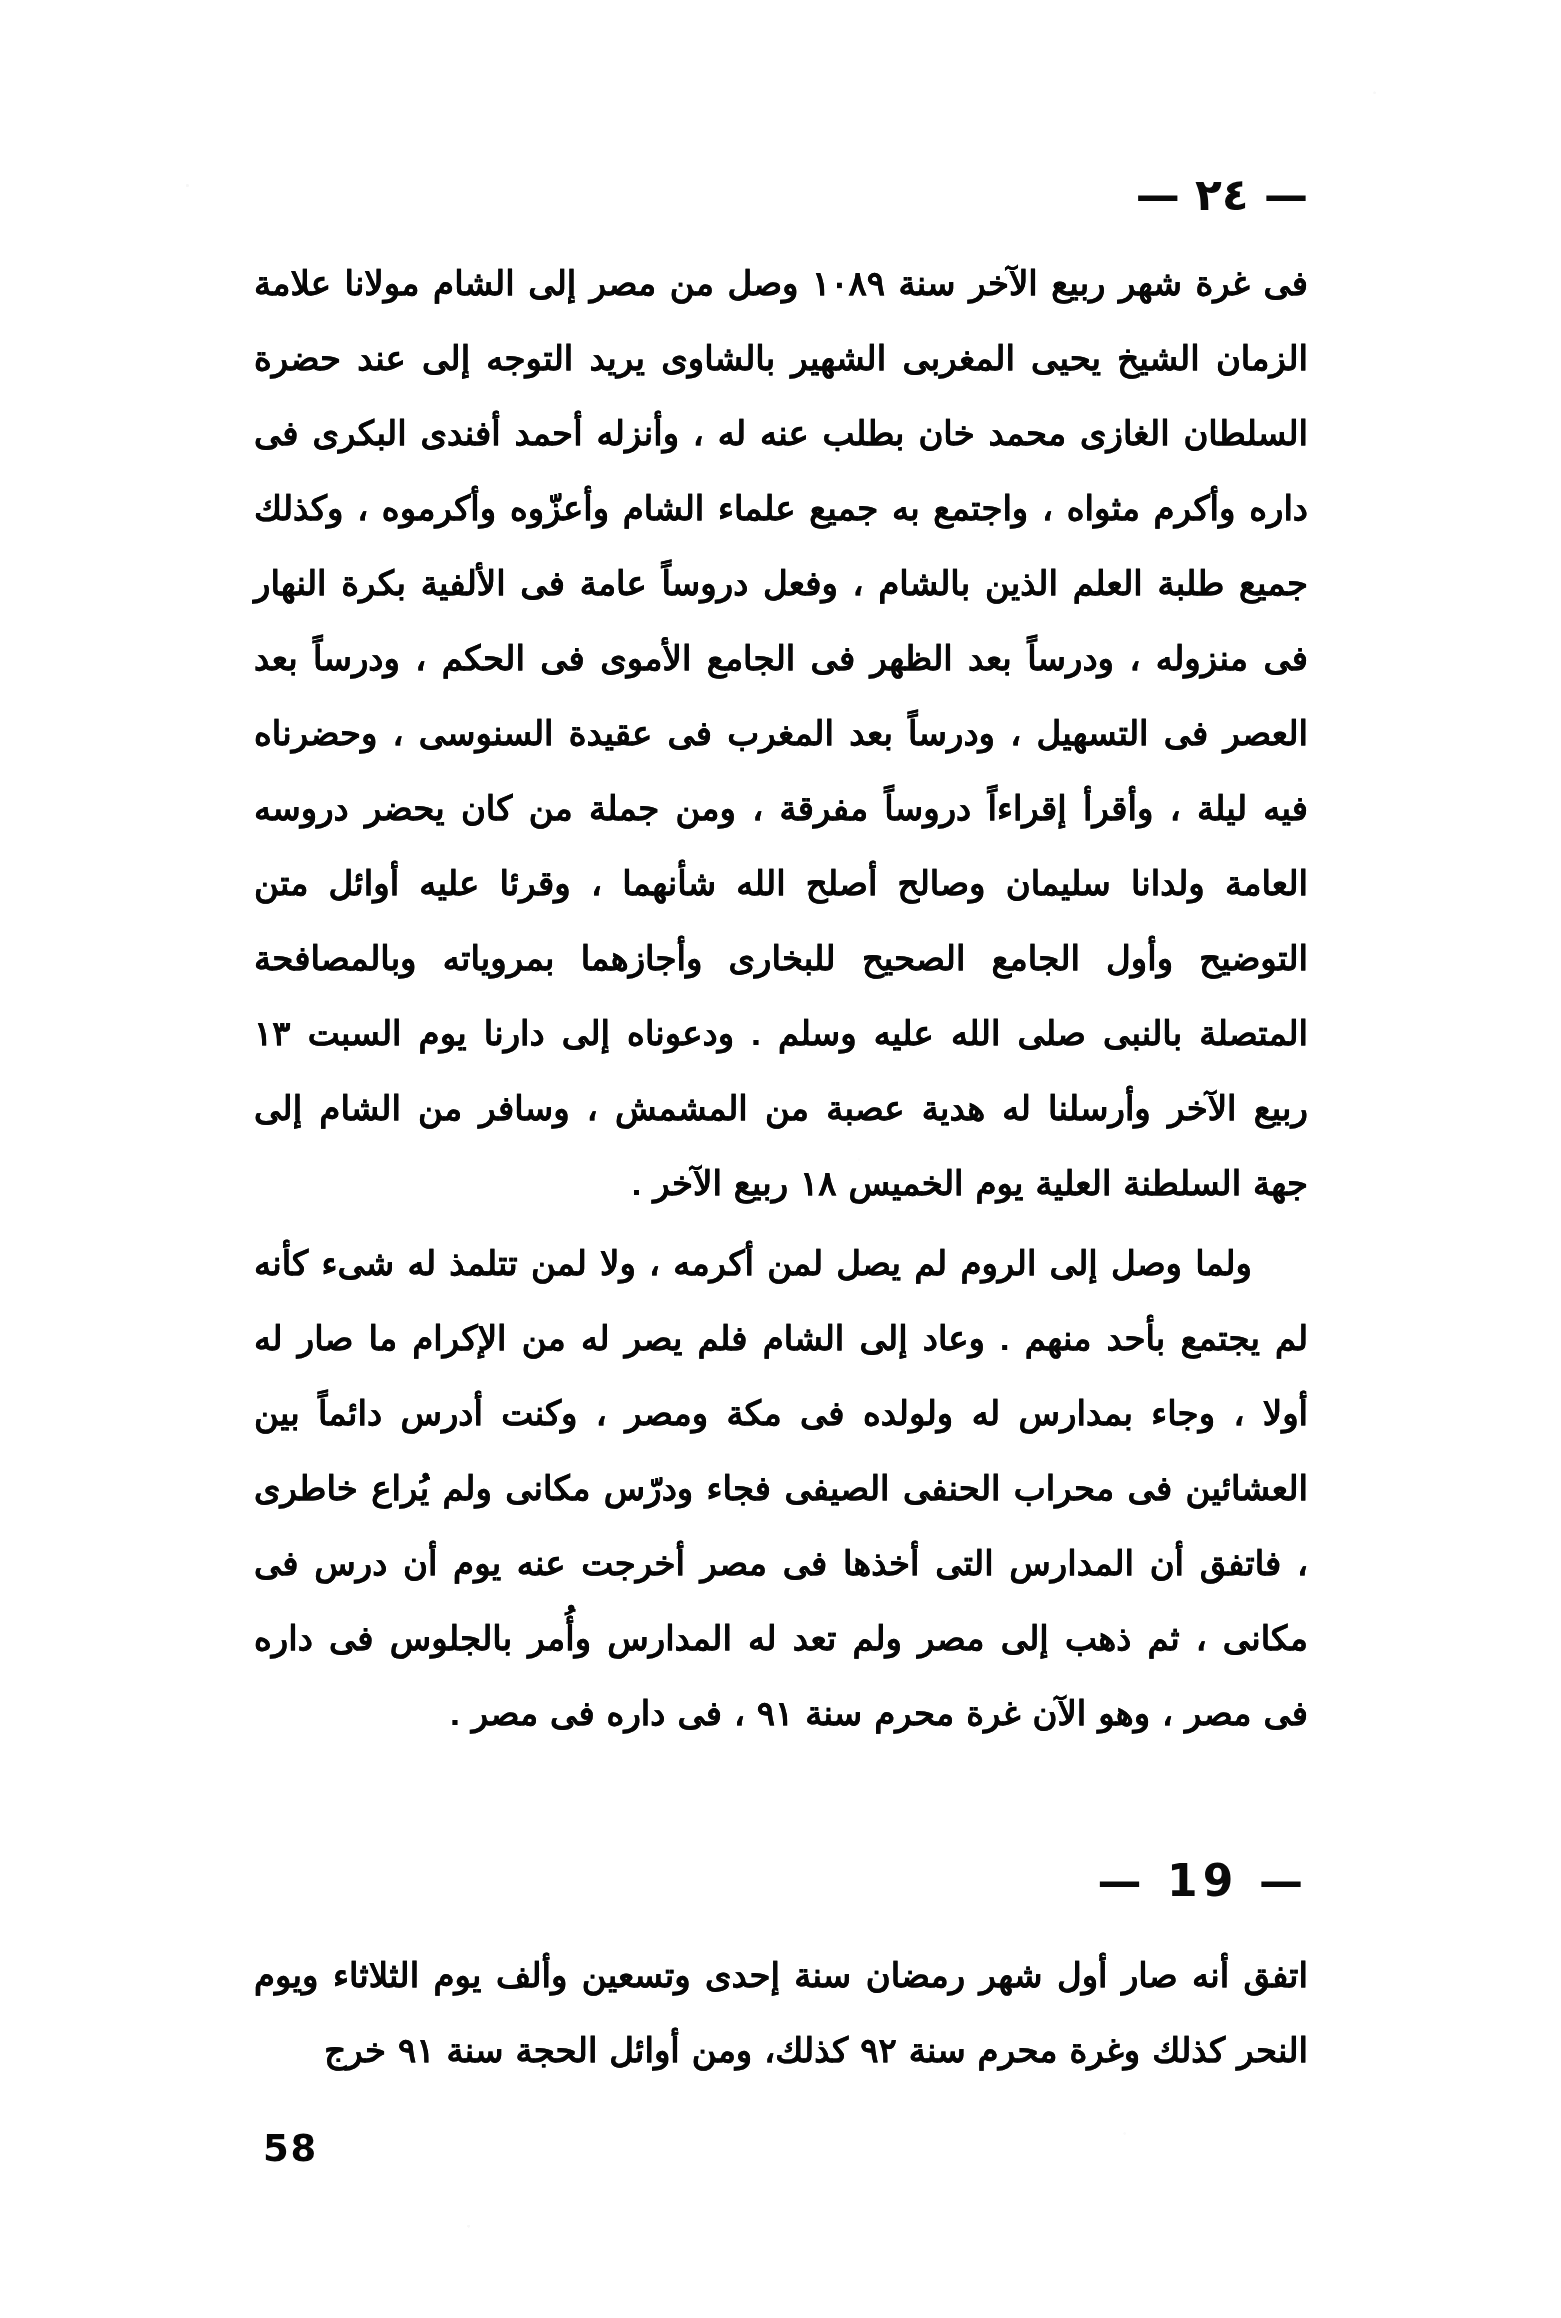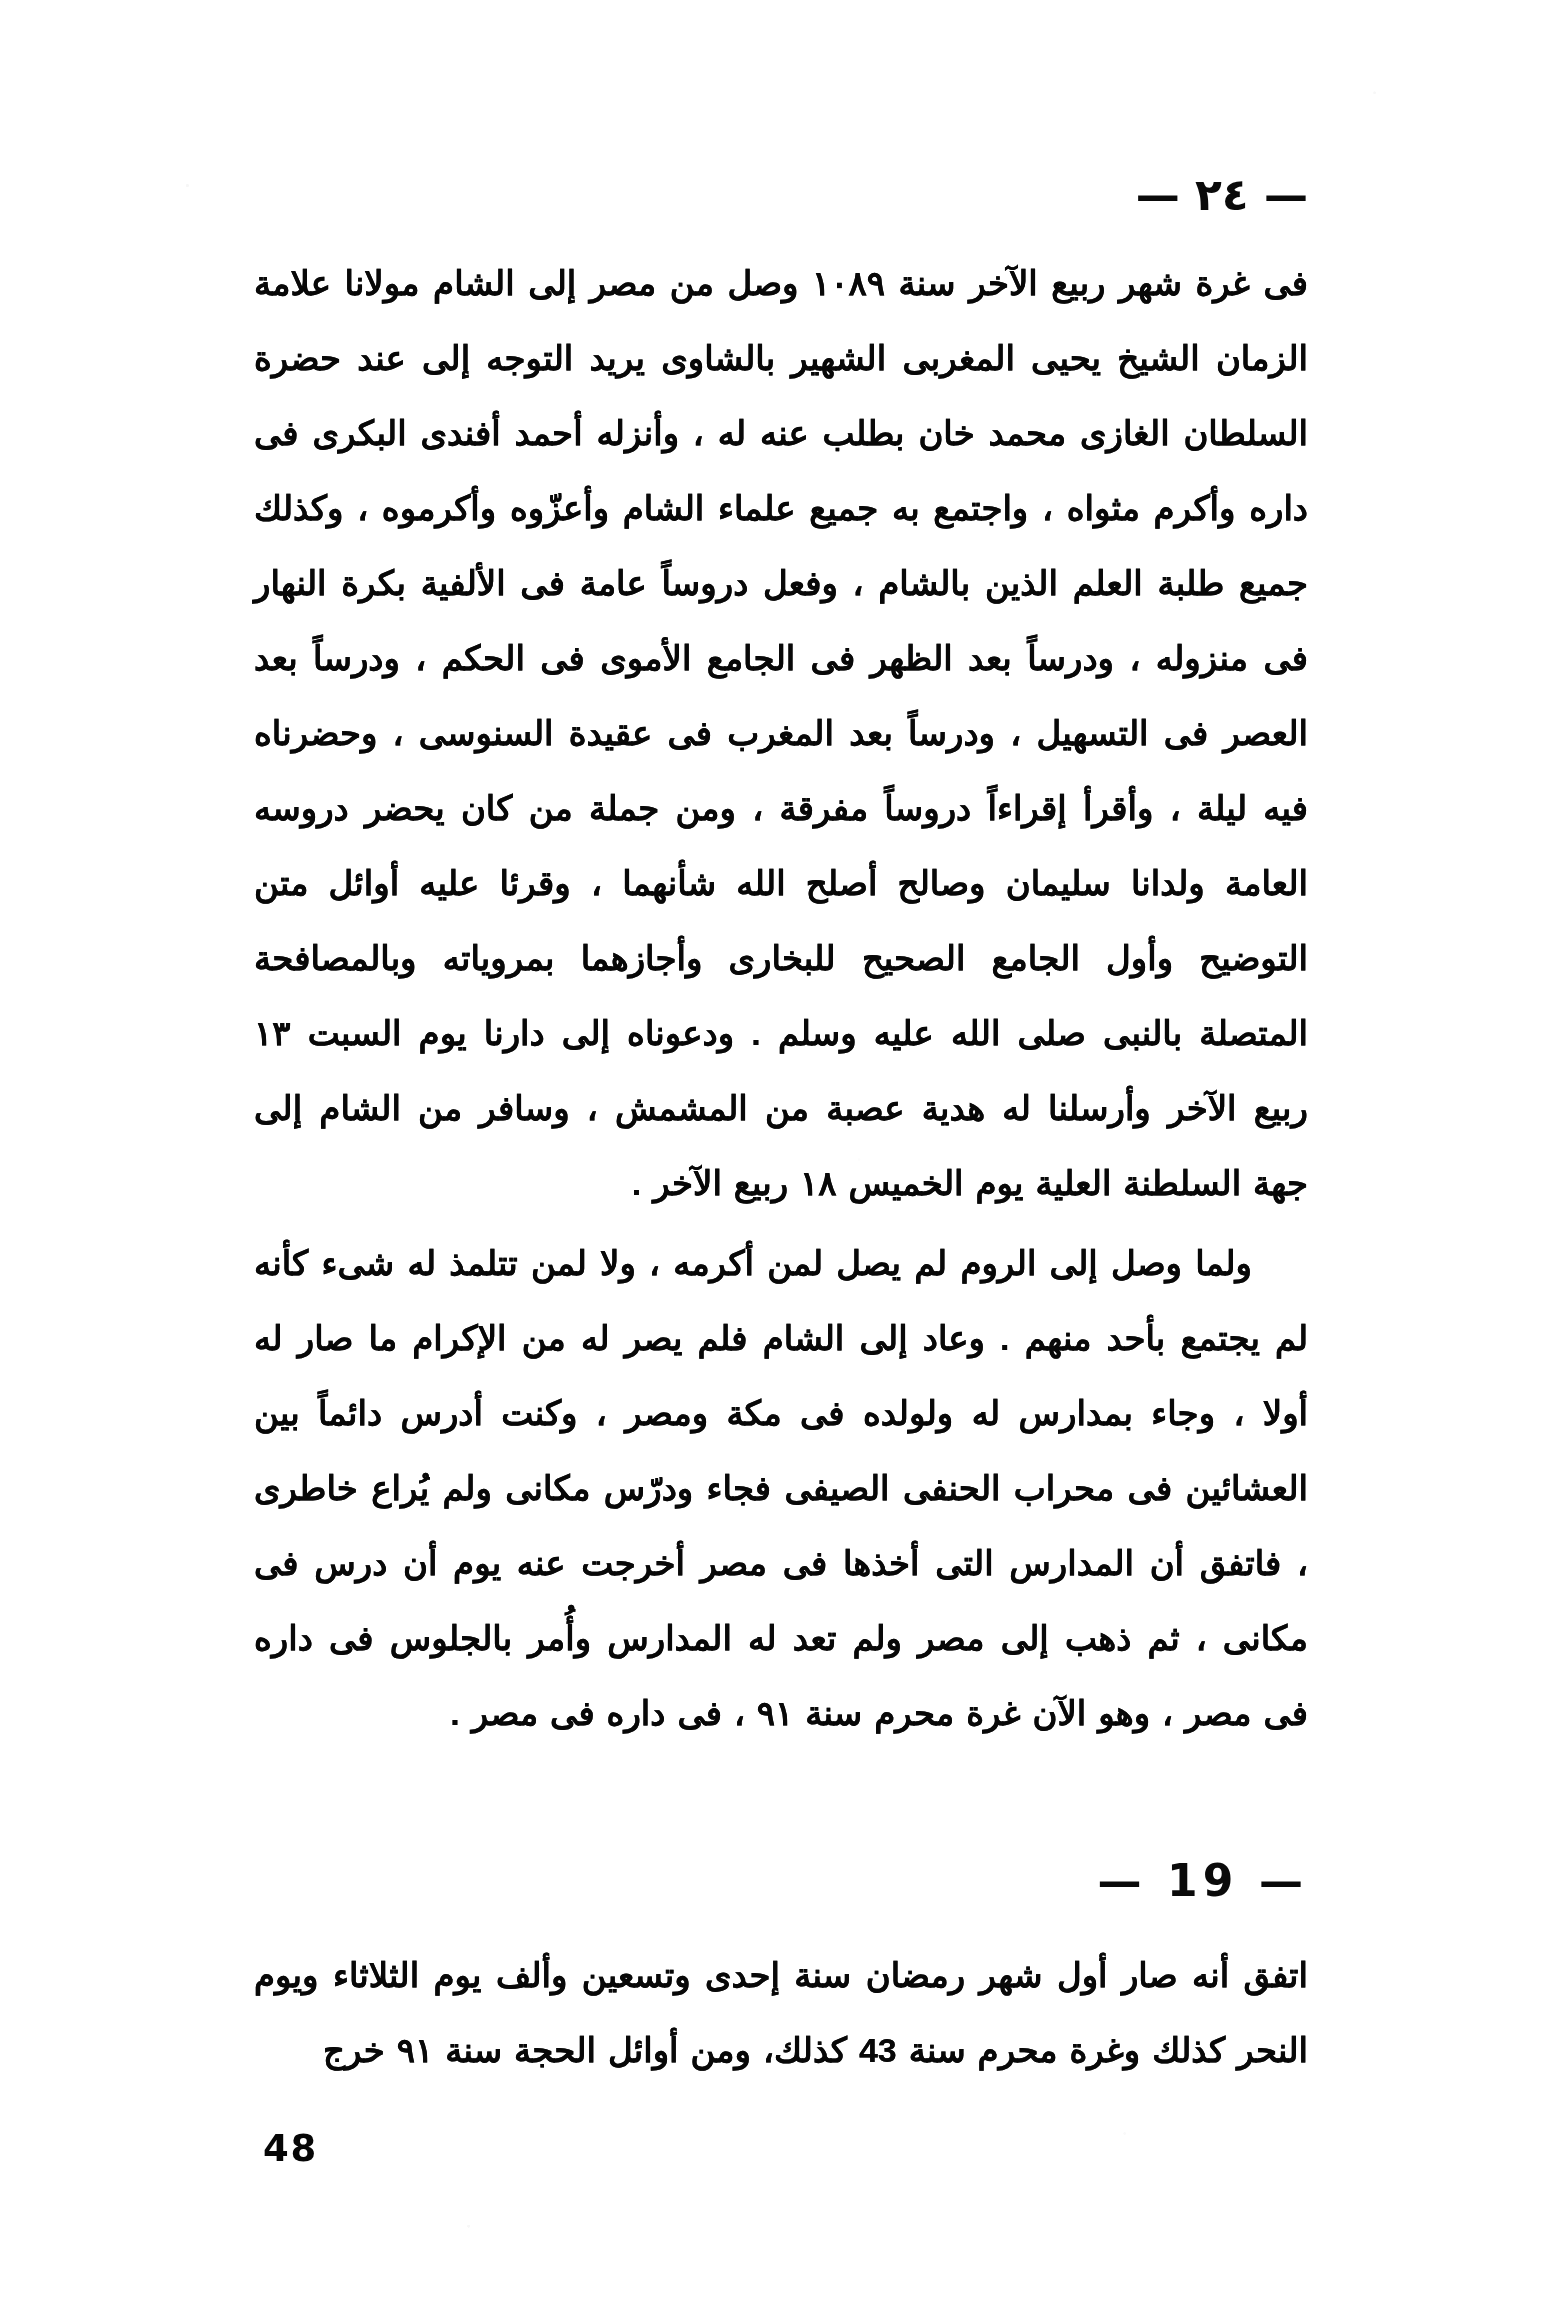--- a/index.html
+++ b/index.html
@@ -97,18 +97,18 @@
 <div class="content">
 
   <div class="col section-head" id="head-24">— ٢٤ —</div>
 
   <div class="col para" id="para-1">فى غرة شهر ربيع الآخر سنة ١٠٨٩ وصل من مصر إلى الشام مولانا علامة الزمان الشيخ يحيى المغربى الشهير بالشاوى يريد التوجه إلى عند حضرة السلطان الغازى محمد خان بطلب عنه له ، وأنزله أحمد أفندى البكرى فى داره وأكرم مثواه ، واجتمع به جميع علماء الشام وأعزّوه وأكرموه ، وكذلك جميع طلبة العلم الذين بالشام ، وفعل دروساً عامة فى الألفية بكرة النهار فى منزوله ، ودرساً بعد الظهر فى الجامع الأموى فى الحكم ، ودرساً بعد العصر فى التسهيل ، ودرساً بعد المغرب فى عقيدة السنوسى ، وحضرناه فيه ليلة ، وأقرأ إقراءاً دروساً مفرقة ، ومن جملة من كان يحضر دروسه العامة ولدانا سليمان وصالح أصلح الله شأنهما ، وقرئا عليه أوائل متن التوضيح وأول الجامع الصحيح للبخارى وأجازهما بمروياته وبالمصافحة المتصلة بالنبى صلى الله عليه وسلم . ودعوناه إلى دارنا يوم السبت ١٣ ربيع الآخر وأرسلنا له هدية عصبة من المشمش ، وسافر من الشام إلى جهة السلطنة العلية يوم الخميس ١٨ ربيع الآخر .</div>
 
   <div class="col para indent" id="para-2">ولما وصل إلى الروم لم يصل لمن أكرمه ، ولا لمن تتلمذ له شىء كأنه لم يجتمع بأحد منهم . وعاد إلى الشام فلم يصر له من الإكرام ما صار له أولا ، وجاء بمدارس له ولولده فى مكة ومصر ، وكنت أدرس دائماً بين العشائين فى محراب الحنفى الصيفى فجاء ودرّس مكانى ولم يُراع خاطرى ، فاتفق أن المدارس التى أخذها فى مصر أخرجت عنه يوم أن درس فى مكانى ، ثم ذهب إلى مصر ولم تعد له المدارس وأُمر بالجلوس فى داره فى مصر ، وهو الآن غرة محرم سنة ٩١ ، فى داره فى مصر .</div>
 
   <div class="col section-head" id="head-25">— 19 —</div>
 
-  <div class="col para" id="para-3">اتفق أنه صار أول شهر رمضان سنة إحدى وتسعين وألف يوم الثلاثاء ويوم النحر كذلك وغرة محرم سنة 43 كذلك، ومن أوائل الحجة سنة ٩١ خرج</div>
+  <div class="col para" id="para-3">اتفق أنه صار أول شهر رمضان سنة إحدى وتسعين وألف يوم الثلاثاء ويوم النحر كذلك وغرة محرم سنة ٩٢ كذلك، ومن أوائل الحجة سنة ٩١ خرج</div>
 
-  <div class="sigmark">48</div>
+  <div class="sigmark">58</div>
 
 </div>
 
 
 </body></html>

